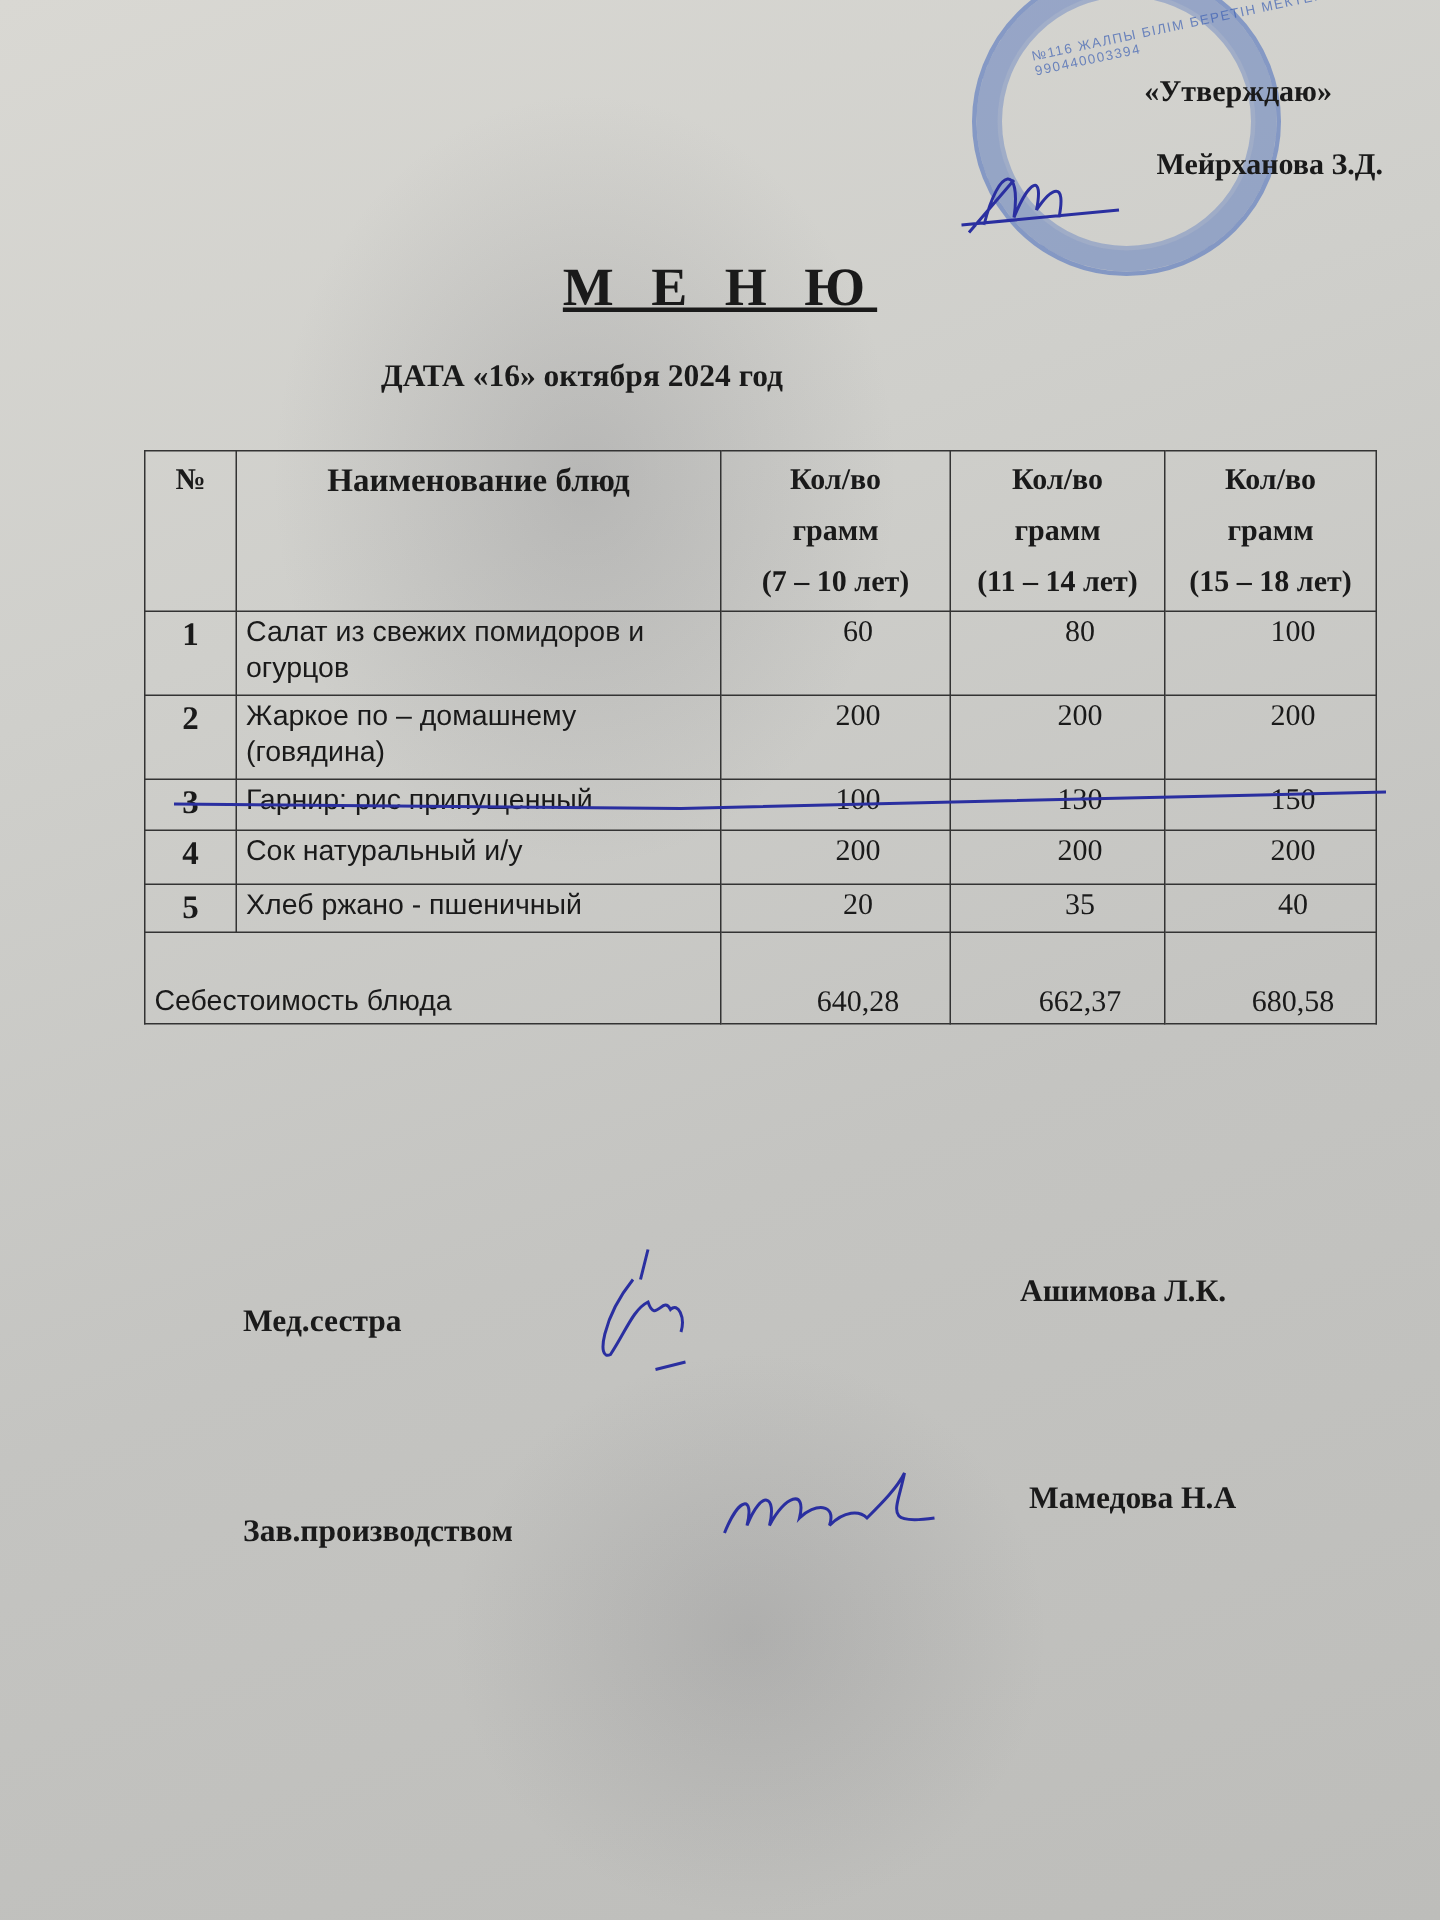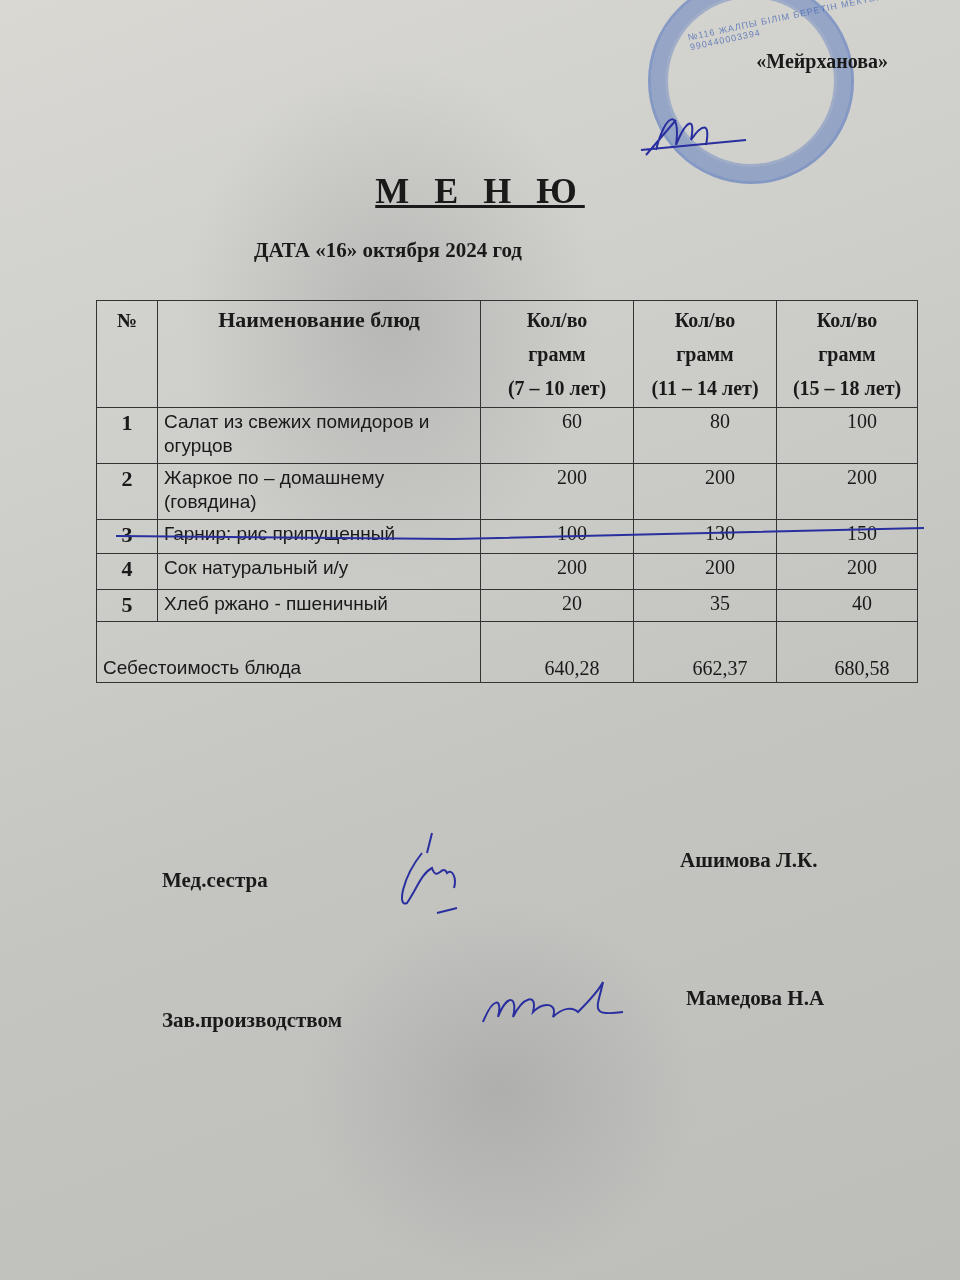--- a/index.html
+++ b/index.html
@@ -34,21 +34,22 @@
 </head>
 <body>
 
 <div class="shade1"></div>
 <div class="shade2"></div>
 
 <div class="stamp"></div>
 <div class="stamp-text">№116 ЖАЛПЫ БІЛІМ БЕРЕТІН МЕКТЕП · БСН 990440003394</div>
 
 <div class="approve">
-  <div class="l1">«Мейрханова»</div>
+  <div class="l1">«Утверждаю»</div>
+  <div class="l3">Мейрханова З.Д.</div>
 </div>
 <svg class="sig" style="left:636px;top:100px" width="120" height="70">
   <path d="M10 55 L40 20 M20 50 C30 10 45 10 40 45 C50 20 60 15 55 40 C65 25 75 20 70 45 M5 50 L110 40" stroke="#2a2fa0" stroke-width="2" fill="none"></path>
 </svg>
 
 <div class="title">М Е Н Ю</div>
 <div class="date">ДАТА «16» октября  2024 год</div>
 
 <table>
   <tbody>

